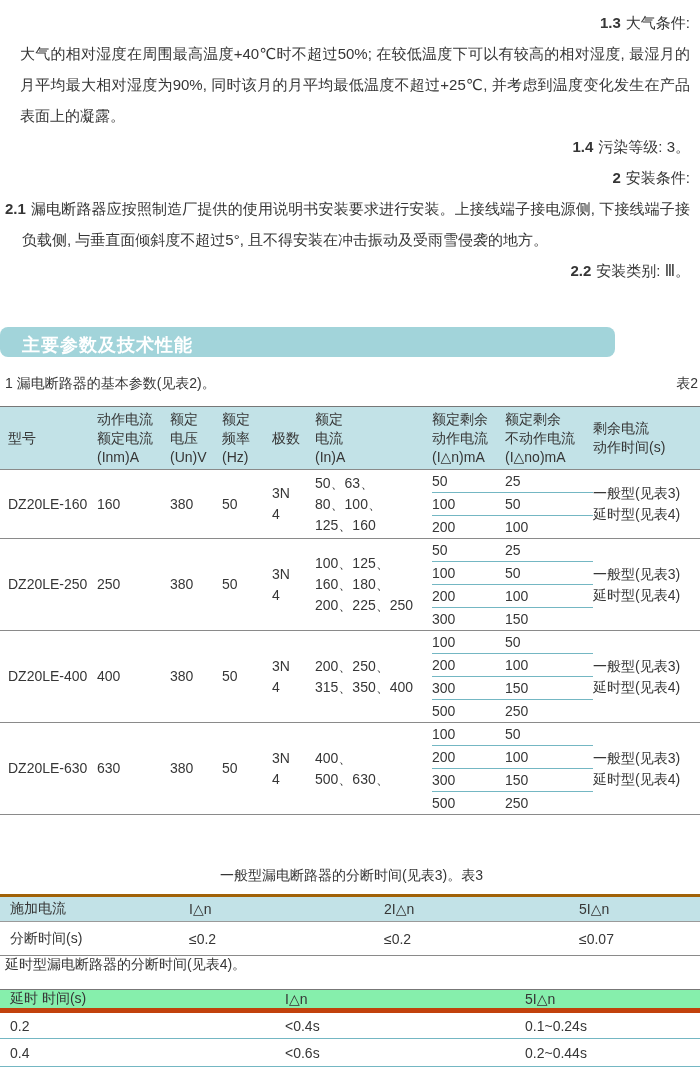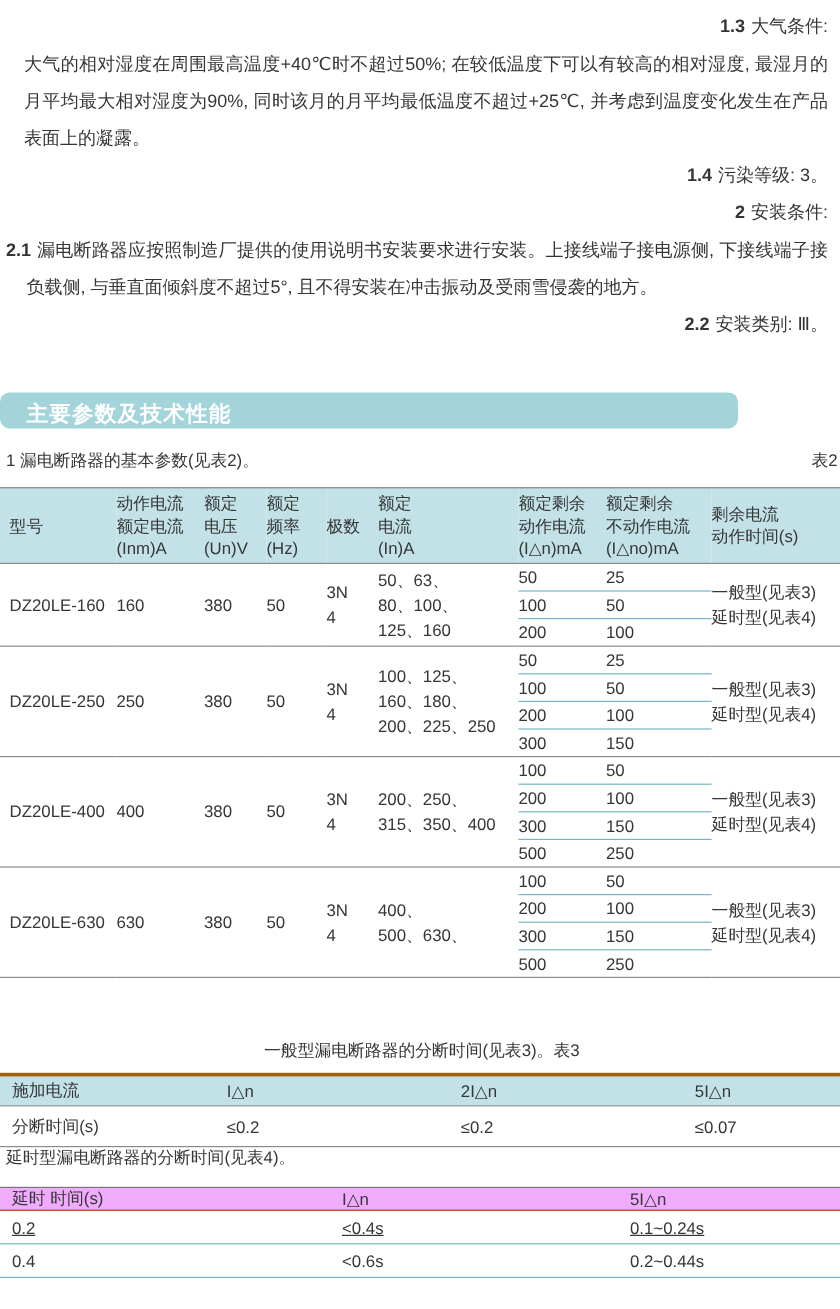--- a/index.html
+++ b/index.html
@@ -72,23 +72,23 @@
   .t2 .c0 { padding-left: 8px; }
   .t2 tr.g-first td { border-top: 1px solid #8a8a8a; }
   .t2 td.sep { border-bottom: 1px solid #74b7c3; }
   
   .t3 { margin-top: 9px; border-top: 3px solid #a16207; border-bottom: 1px solid #8a8a8a; }
   .t3 th { background: #c2e2e7; height: 26px; border-bottom: 1px solid #9a9a9a; }
   .t3 td { height: 34px; }
   .t3 .p1 { padding-left: 10px; }
   .t3 .p2 { padding-left: 4px; }
   .t4 { margin-top: 15px; border-top: 1px solid #777777; border-bottom: 1px solid #74b7c3; }
-  .t4 th { background: #f0abfc; height: 15px; border-bottom: 1px solid #c2410c; }
+  .t4 th { background: #86efac; height: 15px; border-bottom: 5px solid #c2410c; }
   .t4 td { height: 28px; }
-  .t4 tr.r-first td { border-bottom: 1px solid #74b7c3; text-decoration: underline; }
+  .t4 tr.r-first td { border-bottom: 1px solid #74b7c3; }
   .t4 .p1 { padding-left: 10px; }
   .t4 .p2 { padding-left: 5px; }
 </style>
 </head>
 <body>
 
 <div class="intro">
   <div class="item"><span class="num">1.3</span><span>大气条件:</span></div>
   <div class="item para"><span>大气的相对湿度在周围最高温度+40℃时不超过50%; 在较低温度下可以有较高的相对湿度, 最湿月的月平均最大相对湿度为90%, 同时该月的月平均最低温度不超过+25℃, 并考虑到温度变化发生在产品表面上的凝露。</span></div>
   <div class="item"><span class="num">1.4</span><span>污染等级: 3。</span></div>

